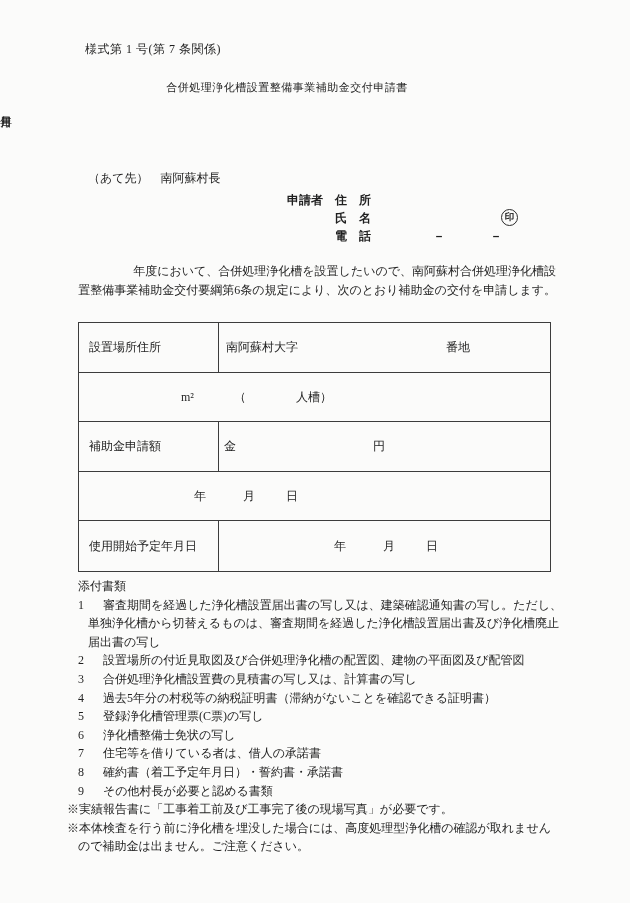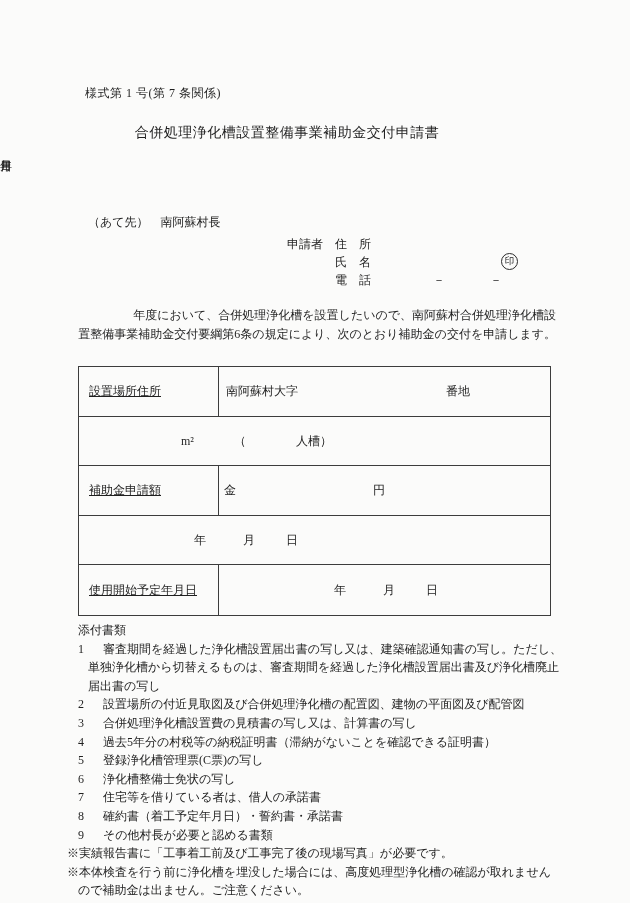--- a/index.html
+++ b/index.html
@@ -4,42 +4,42 @@
 <style>
   html,body{margin:0;padding:0;background:#e8e8e8;}
   .page{
     position:relative;
     width:630px;height:903px;
     background:#fbfbfa;
     font-family:"Liberation Serif","DejaVu Serif",serif;
     font-size:12px;color:#1f1f1f;
     overflow:hidden;
   }
-  .abs{position:absolute;margin-top:44px;}
+  .abs{position:absolute;}
   .form-number{left:85px;top:41px;letter-spacing:.5px;}
-  .doc-title{left:0;top:80px;width:574px;text-align:center;font-size:14px;letter-spacing:.5px;}
+  .doc-title{left:0;top:80px;width:574px;text-align:center;font-size:11px;letter-spacing:.5px;}
   .date-line{top:114px;}
   .addressee{left:88px;top:170px;}
   .applicant{left:287px;top:191px;width:290px;}
-  .app-row{position:relative;height:18px;line-height:18px;}
+  .app-row{position:relative;height:18px;line-height:18px;font-weight:bold;}
   .app-head{display:inline-block;width:48px;}
   .dash1{position:absolute;left:146px;top:0;}
   .dash2{position:absolute;left:203px;top:0;}
   .seal{
     position:absolute;left:214px;top:0px;
     width:15px;height:15px;border:1px solid #2a2a2a;border-radius:50%;
     font-size:9.5px;line-height:15px;text-align:center;
   }
   .body-text{left:78px;top:262px;width:478px;line-height:19px;text-align:right;}
   .body-text .l1{text-indent:55px;}
   .app-table{
     left:78px;top:322px;width:473px;height:250px;
     border:1px solid #3c3c3c;box-sizing:border-box;
   }
-  .trow{display:flex;height:49.6px;border-bottom:1px solid #3c3c3c;box-sizing:border-box;text-decoration:underline;}
+  .trow{display:flex;height:49.6px;border-bottom:1px solid #3c3c3c;box-sizing:border-box;}
   .trow:last-child{border-bottom:none;}
   .tlabel{
     width:140px;border-right:1px solid #3c3c3c;box-sizing:border-box;
     display:flex;align-items:center;padding-left:10px;
   }
   .tvalue{position:relative;flex:1;}
   .tvalue span{position:absolute;top:50%;transform:translateY(-50%);}
   .vr1 .a{left:7px;}   .vr1 .b{left:227px;}
   .vr2 .a{left:102px;} .vr2 .b{left:155px;} .vr2 .c{left:217px;}
   .vr3 .a{left:5px;}   .vr3 .b{left:154px;}

